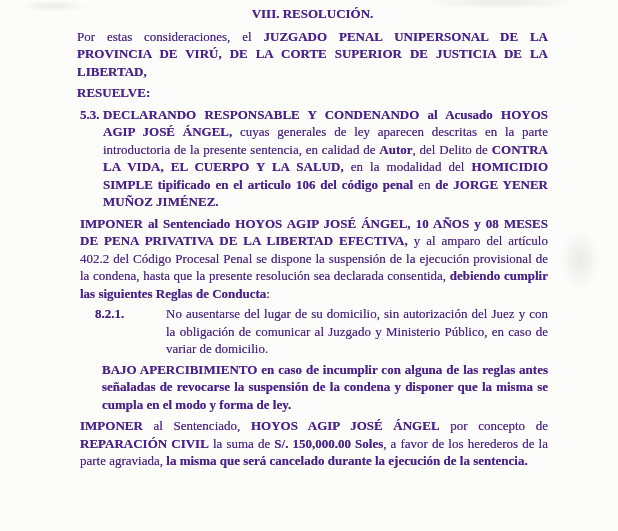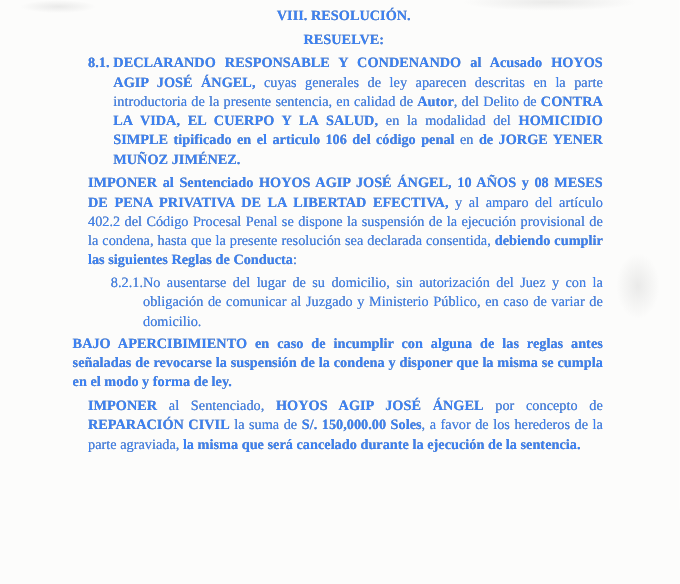--- a/index.html
+++ b/index.html
@@ -6,68 +6,68 @@
     margin: 0;
     padding: 0;
     background: #ffffff;
   }
   .page {
     position: relative;
     width: 618px;
     height: 531px;
     overflow: hidden;
     background: #fcfcfb;
-    color: #3b82f6;
+    color: #4c1d95;
     font-family: "Liberation Serif", serif;
     font-size: 13px;
     line-height: 17.5px;
     text-shadow: 0 0 0.5px rgba(45,45,45,0.6);
   }
   .b { font-weight: bold; }
   .title {
     margin: 5px 70px 0 77px;
     text-align: center;
     font-weight: bold;
   }
   .intro {
     margin: 5px 70px 0 77px;
     text-align: justify;
   }
   .heading {
     margin: 4px 70px 0 77px;
-    text-align: center;
+    text-align: left;
     font-weight: bold;
   }
   .item {
     display: flex;
     margin: 4px 70px 0 80px;
   }
   .item > .num {
     flex: 0 0 23px;
     font-weight: bold;
   }
   .item > .txt {
     flex: 1;
     text-align: justify;
   }
   .subitem {
     display: flex;
     margin: 3px 70px 0 95px;
   }
   .subitem > .num {
     flex: 0 0 35px;
-    font-weight: normal;
-    text-align: right;
+    font-weight: bold;
   }
   .subitem > .txt {
     flex: 1;
     text-align: justify;
+    margin-left: 36px;
   }
   .warning {
-    margin: 3px 70px 0 66px;
+    margin: 3px 70px 0 102px;
     text-align: justify;
     font-weight: bold;
   }
   .artifact {
     position: absolute;
     pointer-events: none;
     background: radial-gradient(ellipse at center, rgba(140,140,140,0.16), rgba(140,140,140,0.0) 70%);
   }
   .a1 { left: 420px; top: -6px; width: 160px; height: 16px; }
   .a2 { left: 18px;  top: 0px;  width: 70px;  height: 12px; }
@@ -77,25 +77,26 @@
 <body>
 
 <div class="page">
 
   <div class="artifact a1"></div>
   <div class="artifact a2"></div>
   <div class="artifact a3"></div>
 
   <div class="title">VIII. RESOLUCIÓN.</div>
 
+  <div class="intro"><span>Por estas consideraciones, el </span><span class="b">JUZGADO PENAL UNIPERSONAL DE LA PROVINCIA DE VIRÚ, DE LA CORTE SUPERIOR DE JUSTICIA DE LA LIBERTAD,</span></div>
 
   <div class="heading">RESUELVE:</div>
 
   <div class="item">
-    <div class="num">8.1.</div>
+    <div class="num">5.3.</div>
     <div class="txt"><span class="b">DECLARANDO RESPONSABLE Y CONDENANDO al Acusado HOYOS AGIP JOSÉ ÁNGEL,</span><span> cuyas generales de ley aparecen descritas en la parte introductoria de la presente sentencia, en calidad de </span><span class="b">Autor</span><span>, del Delito de </span><span class="b">CONTRA LA VIDA, EL CUERPO Y LA SALUD,</span><span> en la modalidad del </span><span class="b">HOMICIDIO SIMPLE tipificado en el articulo 106 del código penal</span><span> en </span><span class="b">de JORGE YENER MUÑOZ JIMÉNEZ.</span></div>
   </div>
 
   <div class="item">
     <div class="txt"><span class="b">IMPONER al Sentenciado HOYOS AGIP JOSÉ ÁNGEL, 10 AÑOS y 08 MESES DE PENA PRIVATIVA DE LA LIBERTAD EFECTIVA,</span><span> y al amparo del artículo 402.2 del Código Procesal Penal se dispone la suspensión de la ejecución provisional de la condena, hasta que la presente resolución sea declarada consentida, </span><span class="b">debiendo cumplir las siguientes Reglas de Conducta</span><span>:</span></div>
   </div>
 
   <div class="subitem">
     <div class="num">8.2.1.</div>
     <div class="txt"><span>No ausentarse del lugar de su domicilio, sin autorización del Juez y con la obligación de comunicar al Juzgado y Ministerio Público, en caso de variar de domicilio.</span></div>

